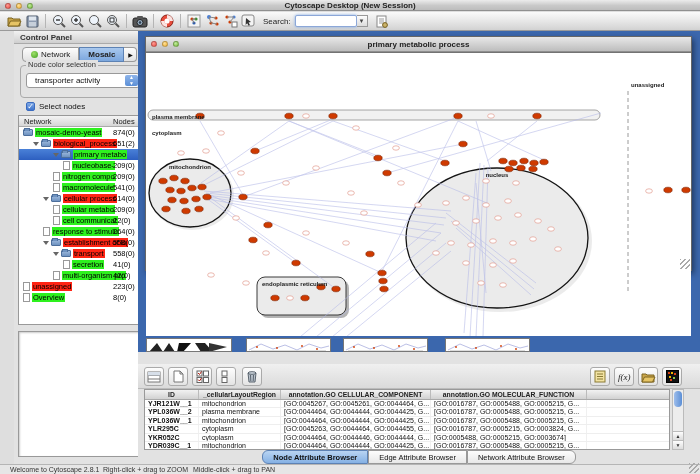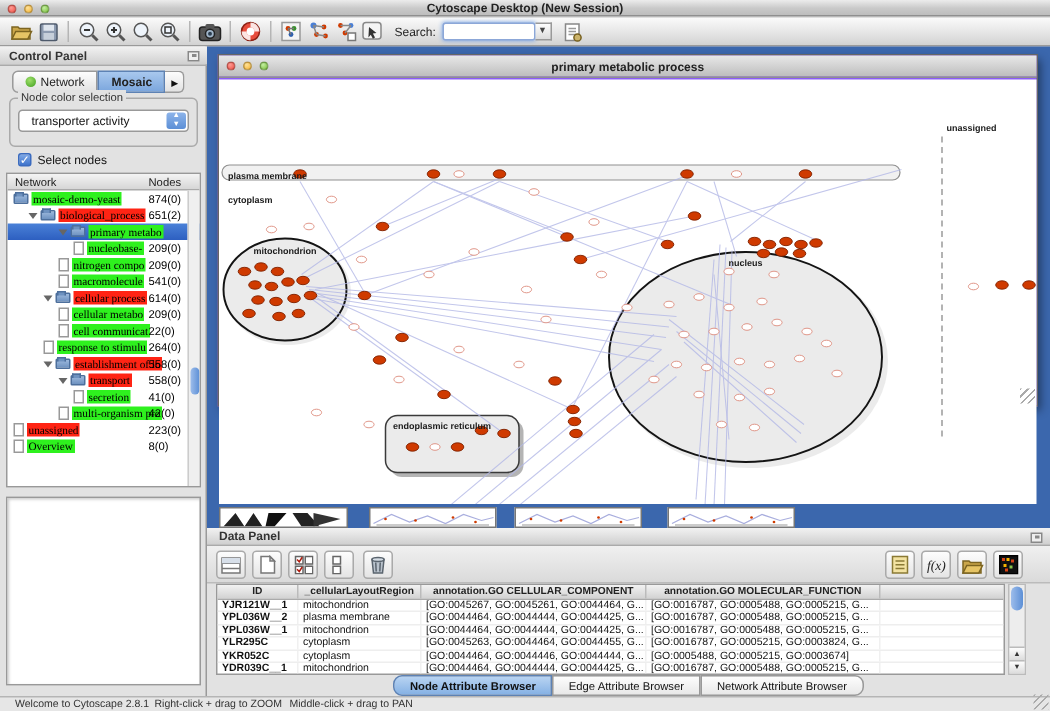--- a/index.html
+++ b/index.html
@@ -25,21 +25,21 @@
     border-bottom:1px solid #9a9a9a; display:flex; align-items:center; padding-left:5px; }
   .tbtn { width:18px; height:16px; border:none; background:transparent; padding:1px; display:flex; align-items:center; justify-content:center; cursor:pointer; }
   .tsep { width:1px; height:14px; background:#b5b5b5; margin:0 4px; }
   .search-label { font-size:8px; color:#222; margin:0 4px 0 6px; }
   .search-input { width:62px; height:12px; font-size:8px; border:1px solid #8ca7d8; border-radius:2px;
     box-shadow:0 0 3px #7fa9e6; background:#fff; padding:0 2px; }
   .search-arrow { width:11px; height:12px; border:1px solid #999; border-left:none; background:linear-gradient(#fdfdfd,#dcdcdc);
     font-size:6px; line-height:10px; color:#444; padding:0; cursor:pointer; }
 
   
-  .control-panel { left:0; top:31px; width:138px; height:433px; background:#e2e2e2; border-right:1px solid #9a9a9a; }
+  .control-panel { left:14px; top:31px; width:138px; height:433px; background:#e2e2e2; border-right:1px solid #9a9a9a; }
   .cp-header { left:0; top:0; width:138px; height:13px; background:linear-gradient(#f2f2f2,#cfcfcf); border-bottom:1px solid #aaa;
     font-size:8px; font-weight:bold; color:#333; padding:2px 0 0 6px; }
   .float-icon { width:8px; height:7px; border:1px solid #888; background:#eee; position:absolute; right:5px; top:3px; }
   .float-icon:before { content:""; position:absolute; right:1px; top:1px; width:3px; height:2px; background:#888; }
 
   .cp-tabs { left:8px; top:16px; height:15px; display:flex; }
   .cp-tab { font-size:8px; padding:2px 8px 0 8px; border:1px solid #9a9a9a; background:linear-gradient(#fdfdfd,#e2e2e2); color:#222; display:flex; gap:3px; align-items:flex-start; cursor:pointer; }
   .cp-tab.first { border-radius:4px 0 0 4px; }
   .cp-tab.sel { background:linear-gradient(#a8c8ee,#7ba6dd); border-color:#5d82b4; font-weight:bold; }
   .cp-tab-arrow { width:13px; border:1px solid #9a9a9a; border-left:none; border-radius:0 4px 4px 0; background:linear-gradient(#fdfdfd,#e2e2e2);
@@ -60,32 +60,32 @@
   .tree-header { height:11px; background:linear-gradient(#f4f4f4,#d6d6d6); border-bottom:1px solid #aaa; display:flex; font-size:7.5px; color:#222; }
   .tree-header .c1 { padding:1px 0 0 5px; flex:1; }
   .tree-header .c2 { padding:1px 6px 0 0; width:34px; }
   .tree-row { position:relative; height:11px; display:flex; align-items:center; cursor:pointer; }
   .tree-row.sel { background:linear-gradient(#4a81d8,#2d5fc0); }
   .tw { display:inline-block; }
   .arrow { width:0; height:0; border-left:3.5px solid transparent; border-right:3.5px solid transparent; border-top:4.5px solid #666; margin-right:2px; }
   .fold { width:10px; height:7px; background:linear-gradient(#9db9dd,#6e92c0); border:1px solid #4d6f9c; border-radius:1px; margin-right:2px; position:relative; }
   .fold:before { content:""; position:absolute; left:0; top:-2px; width:4px; height:2px; background:#6e92c0; border:1px solid #4d6f9c; border-bottom:none; }
   .file { width:7px; height:9px; background:#fff; border:1px solid #999; margin-right:2px; }
-  .chip { font-size:7.5px; color:#000; padding:0 1px; white-space:nowrap; overflow:hidden; max-width:74px;font-family:Liberation Serif, serif; }
+  .chip { font-size:7.5px; color:#000; padding:0 1px; white-space:nowrap; overflow:hidden; max-width:74px; }
   .chip.green { background:#2ef11e; }
   .chip.red { background:#ff2414; }
   .nodesv { position:absolute; left:94px; font-size:7.5px; color:#000; white-space:nowrap;text-align:right; }
   .tree-scroll { position:absolute; right:0; top:11px; width:8px; height:198px; background:#efefef; border-left:1px solid #ccc; }
   .tree-thumb { position:absolute; left:1px; top:118px; width:6px; height:18px; border-radius:3px; background:linear-gradient(90deg,#9dbdeb,#5c8fd6); }
 
   .birdseye { left:4px; top:300px; width:130px; height:126px; background:#fff; border:1px solid #999; box-shadow:inset 1px 1px 2px #ccc; }
 
   
   .mdi { left:138px; top:31px; width:562px; height:433px; background:#3b67ad; overflow:hidden; }
-  .net-window { left:7px; top:5px; width:547px; height:235px; background:#8b5cf6; border:1px solid #666; box-shadow:2px 3px 6px rgba(0,0,0,.45); }
+  .net-window { left:7px; top:5px; width:547px; height:235px; background:#737373; border:1px solid #666; box-shadow:2px 3px 6px rgba(0,0,0,.45); }
   .nw-titlebar { left:0; top:0; width:545px; height:15px; background:linear-gradient(#e8e8e8,#bdbdbd); border-bottom:1px solid #8f8f8f; }
   .nw-title { left:0; top:3px; width:545px; text-align:center; font-size:8px; font-weight:bold; color:#222; }
   .nw-canvas { left:0; top:16px; width:545px; height:283px; background:#fff; overflow:hidden; }
   .grip { position:absolute; right:1px; bottom:1px; width:10px; height:10px;
     background:repeating-linear-gradient(135deg,#aaa 0 1px,transparent 1px 3.5px); }
 
   .strip { left:0; top:307px; width:562px; height:14px; }
   .sliver { position:absolute; top:0; height:14px; background:#fff; border:1px solid #777; overflow:hidden; }
 
   
@@ -578,24 +578,20 @@
             <polyline points="2,9 14,3 26,8 38,4 50,9 62,3 74,7 82,5" fill="none" stroke="#a9aede" stroke-width=".8"></polyline>
             <line x1="4" y1="10" x2="79" y2="10" stroke="#bbb"></line>
             <circle cx="10" cy="6" r="0.9" fill="#cf3a00"></circle>
             <circle cx="30" cy="7" r="0.9" fill="#cf3a00"></circle>
             <circle cx="55" cy="5" r="0.9" fill="#cf3a00"></circle>
             <circle cx="70" cy="8" r="0.9" fill="#cf3a00"></circle>
           </svg></div>
       </div>
 
     <div class="abs data-panel">
-      <div class="abs dp-header">
-        <span>Data Panel</span>
-        <span class="float-icon"></span>
-      </div>
       <div class="abs dp-toolbar">
         <button class="dbtn" style="left:6px">
           <svg width="14" height="12">
               <rect x="1" y="1" width="12" height="10" fill="#fff" stroke="#777"></rect>
               <line x1="1" y1="4.5" x2="13" y2="4.5" stroke="#777"></line>
               <line x1="1" y1="8" x2="13" y2="8" stroke="#777"></line>
               <rect x="1" y="1" width="12" height="3.5" fill="#d7dfe9"></rect>
             </svg>
         </button>
         <button class="dbtn" style="left:30px">

